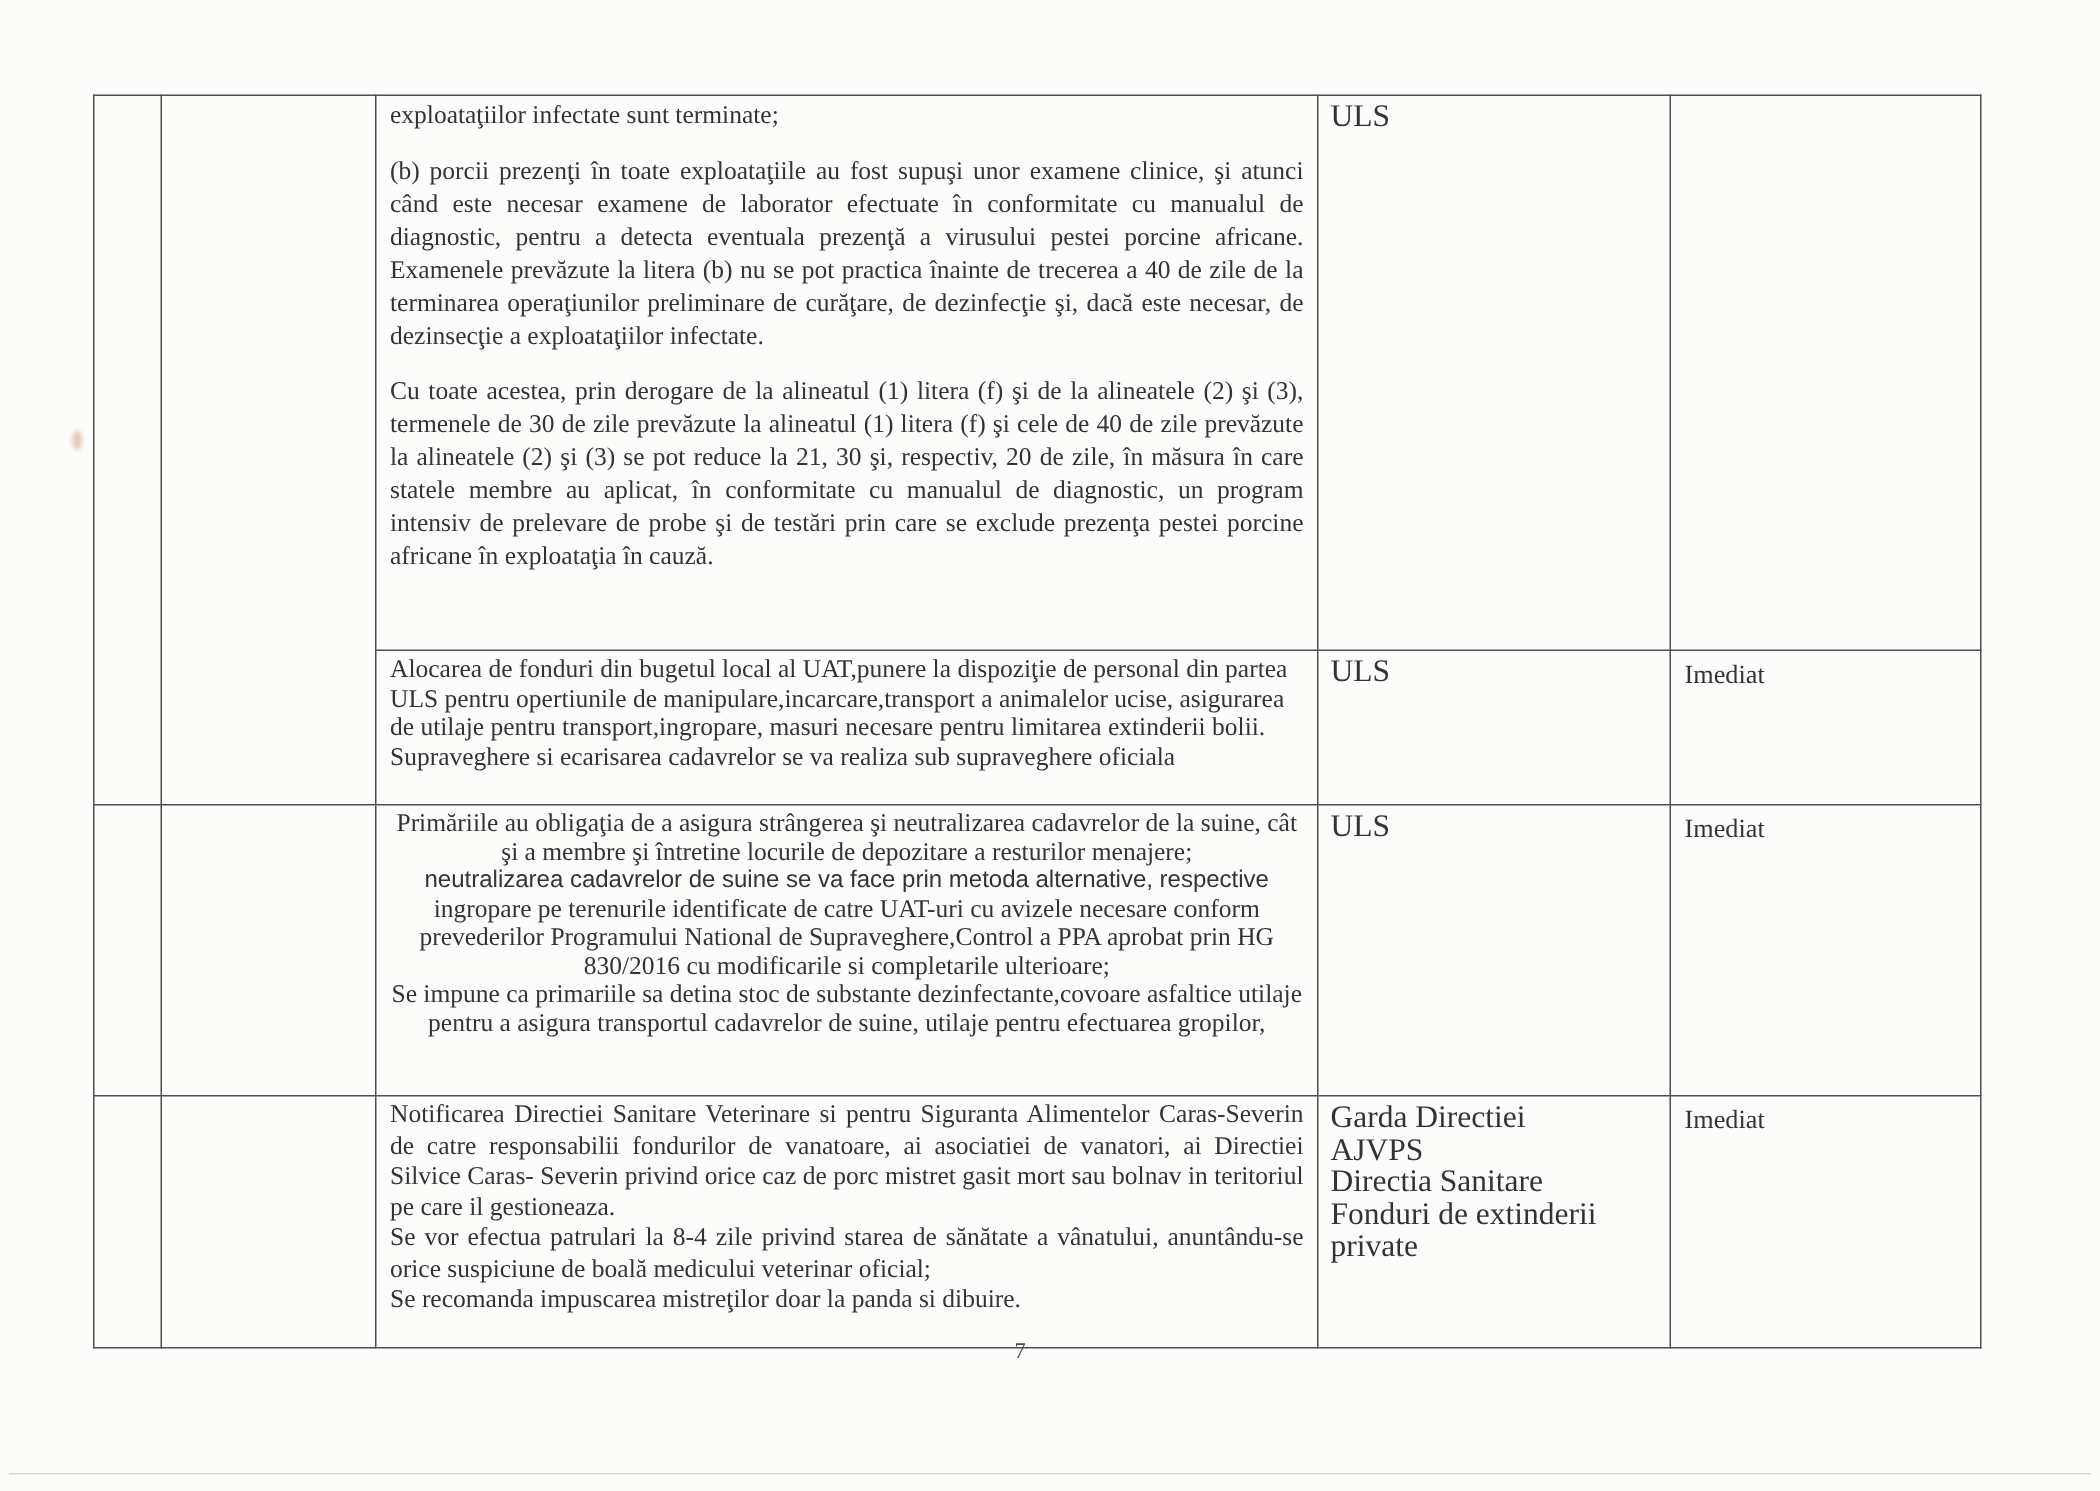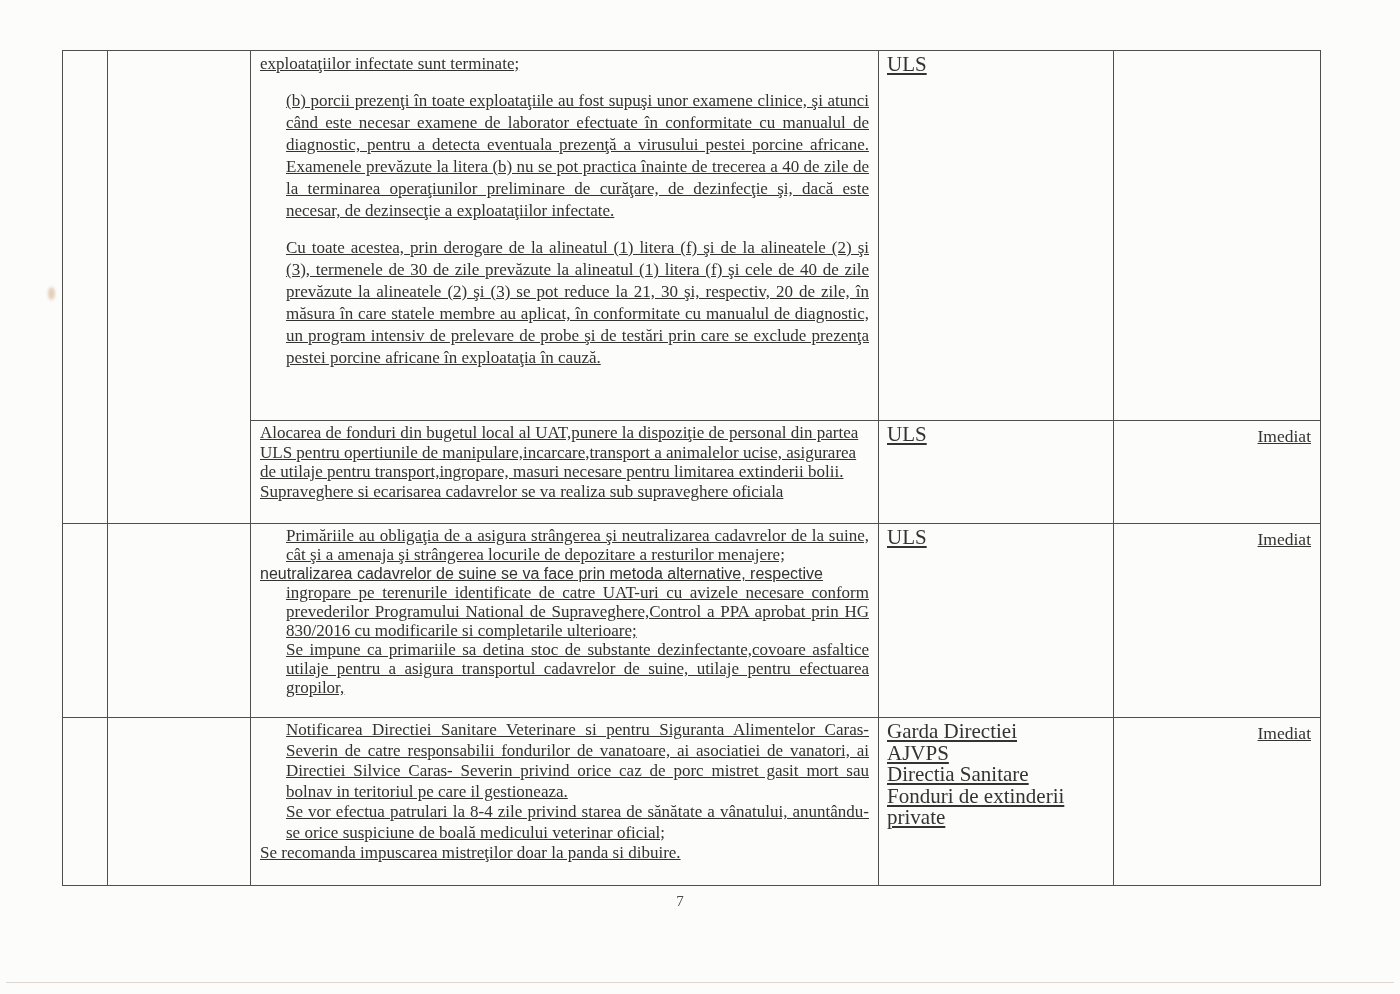--- a/index.html
+++ b/index.html
@@ -12,25 +12,24 @@
   html, body { margin: 0; padding: 0; }
   body {
     width: 1400px; height: 994px;
     position: relative;
     background: var(--paper);
     color: var(--ink);
     font-family: "Liberation Serif", serif;
     overflow: hidden;
   }
   .doc-table {
-    position: absolute; left: 62px; top: 50px;
+    position: absolute; left: 62px; top: 63px;
     width: 1258px;
     border-collapse: collapse;
     table-layout: fixed;
-    text-decoration: underline;
   }
   .doc-table td {
     border: 1px solid var(--border);
     vertical-align: top;
     padding: 0;
   }
   col.c1 { width: 45px; }
   col.c2 { width: 143px; }
   col.c3 { width: 628px; }
   col.c4 { width: 235px; }
@@ -46,35 +45,35 @@
   tr.ra .box { height: 368px; }
   tr.rb .box { height: 101px; }
   tr.rc .box { height: 192px; }
   tr.rd .box { height: 166px; }
   .box p {
     margin: 0;
     font-size: 17px;
     line-height: 22px;
   }
   tr.rb .box p { line-height: 19.5px; }
-  tr.rc .box p { line-height: 19px; }
+  tr.rc .box p { line-height: 19px; text-align: center; }
   tr.rd .box p { line-height: 20.5px; }
   p.gap { margin-top: 15px; }
-  p.just { text-align: justify; margin-left: 26px; }
+  p.just { text-align: justify; }
   p.sans {
     font-family: "Liberation Sans", sans-serif;
     font-size: 16px;
   }
   .resp-line {
     font-size: 21px;
     line-height: 21.5px;
   }
   td .resp-box { padding: 3px 8px; }
   .dl-box {
-    text-align: right;
+    text-align: left;
     padding-top: 5px;
     font-size: 17.5px;
   }
   .pageno {
     position: absolute;
     left: 630px; top: 893px;
     width: 100px;
     text-align: center;
     font-size: 15px;
     color: #4a4a4a;
@@ -143,21 +142,21 @@
       <td>
         <div class="box dl-box">Imediat</div>
       </td>
     </tr>
 
     <tr class="rc">
       <td></td>
       <td></td>
       <td>
         <div class="box">
-          <p class="just">Primăriile au obligaţia de a asigura strângerea şi neutralizarea  cadavrelor de la suine, cât şi a amenaja şi strângerea locurile de depozitare a resturilor menajere;</p>
+          <p class="just">Primăriile au obligaţia de a asigura strângerea şi neutralizarea  cadavrelor de la suine, cât şi a membre şi întretine locurile de depozitare a resturilor menajere;</p>
           <p class="sans">neutralizarea  cadavrelor de suine se va face prin metoda  alternative, respective</p>
           <p class="just">ingropare  pe terenurile identificate de catre UAT-uri cu avizele necesare conform prevederilor Programului National de Supraveghere,Control a PPA aprobat prin HG 830/2016 cu modificarile si completarile ulterioare;</p>
           <p class="just">Se impune ca primariile sa detina stoc de substante dezinfectante,covoare asfaltice utilaje pentru a asigura transportul cadavrelor de suine, utilaje pentru efectuarea gropilor,</p>
         </div>
       </td>
       <td>
         <div class="box resp-box">
           <div class="resp-line">ULS</div>
         </div>
       </td>

